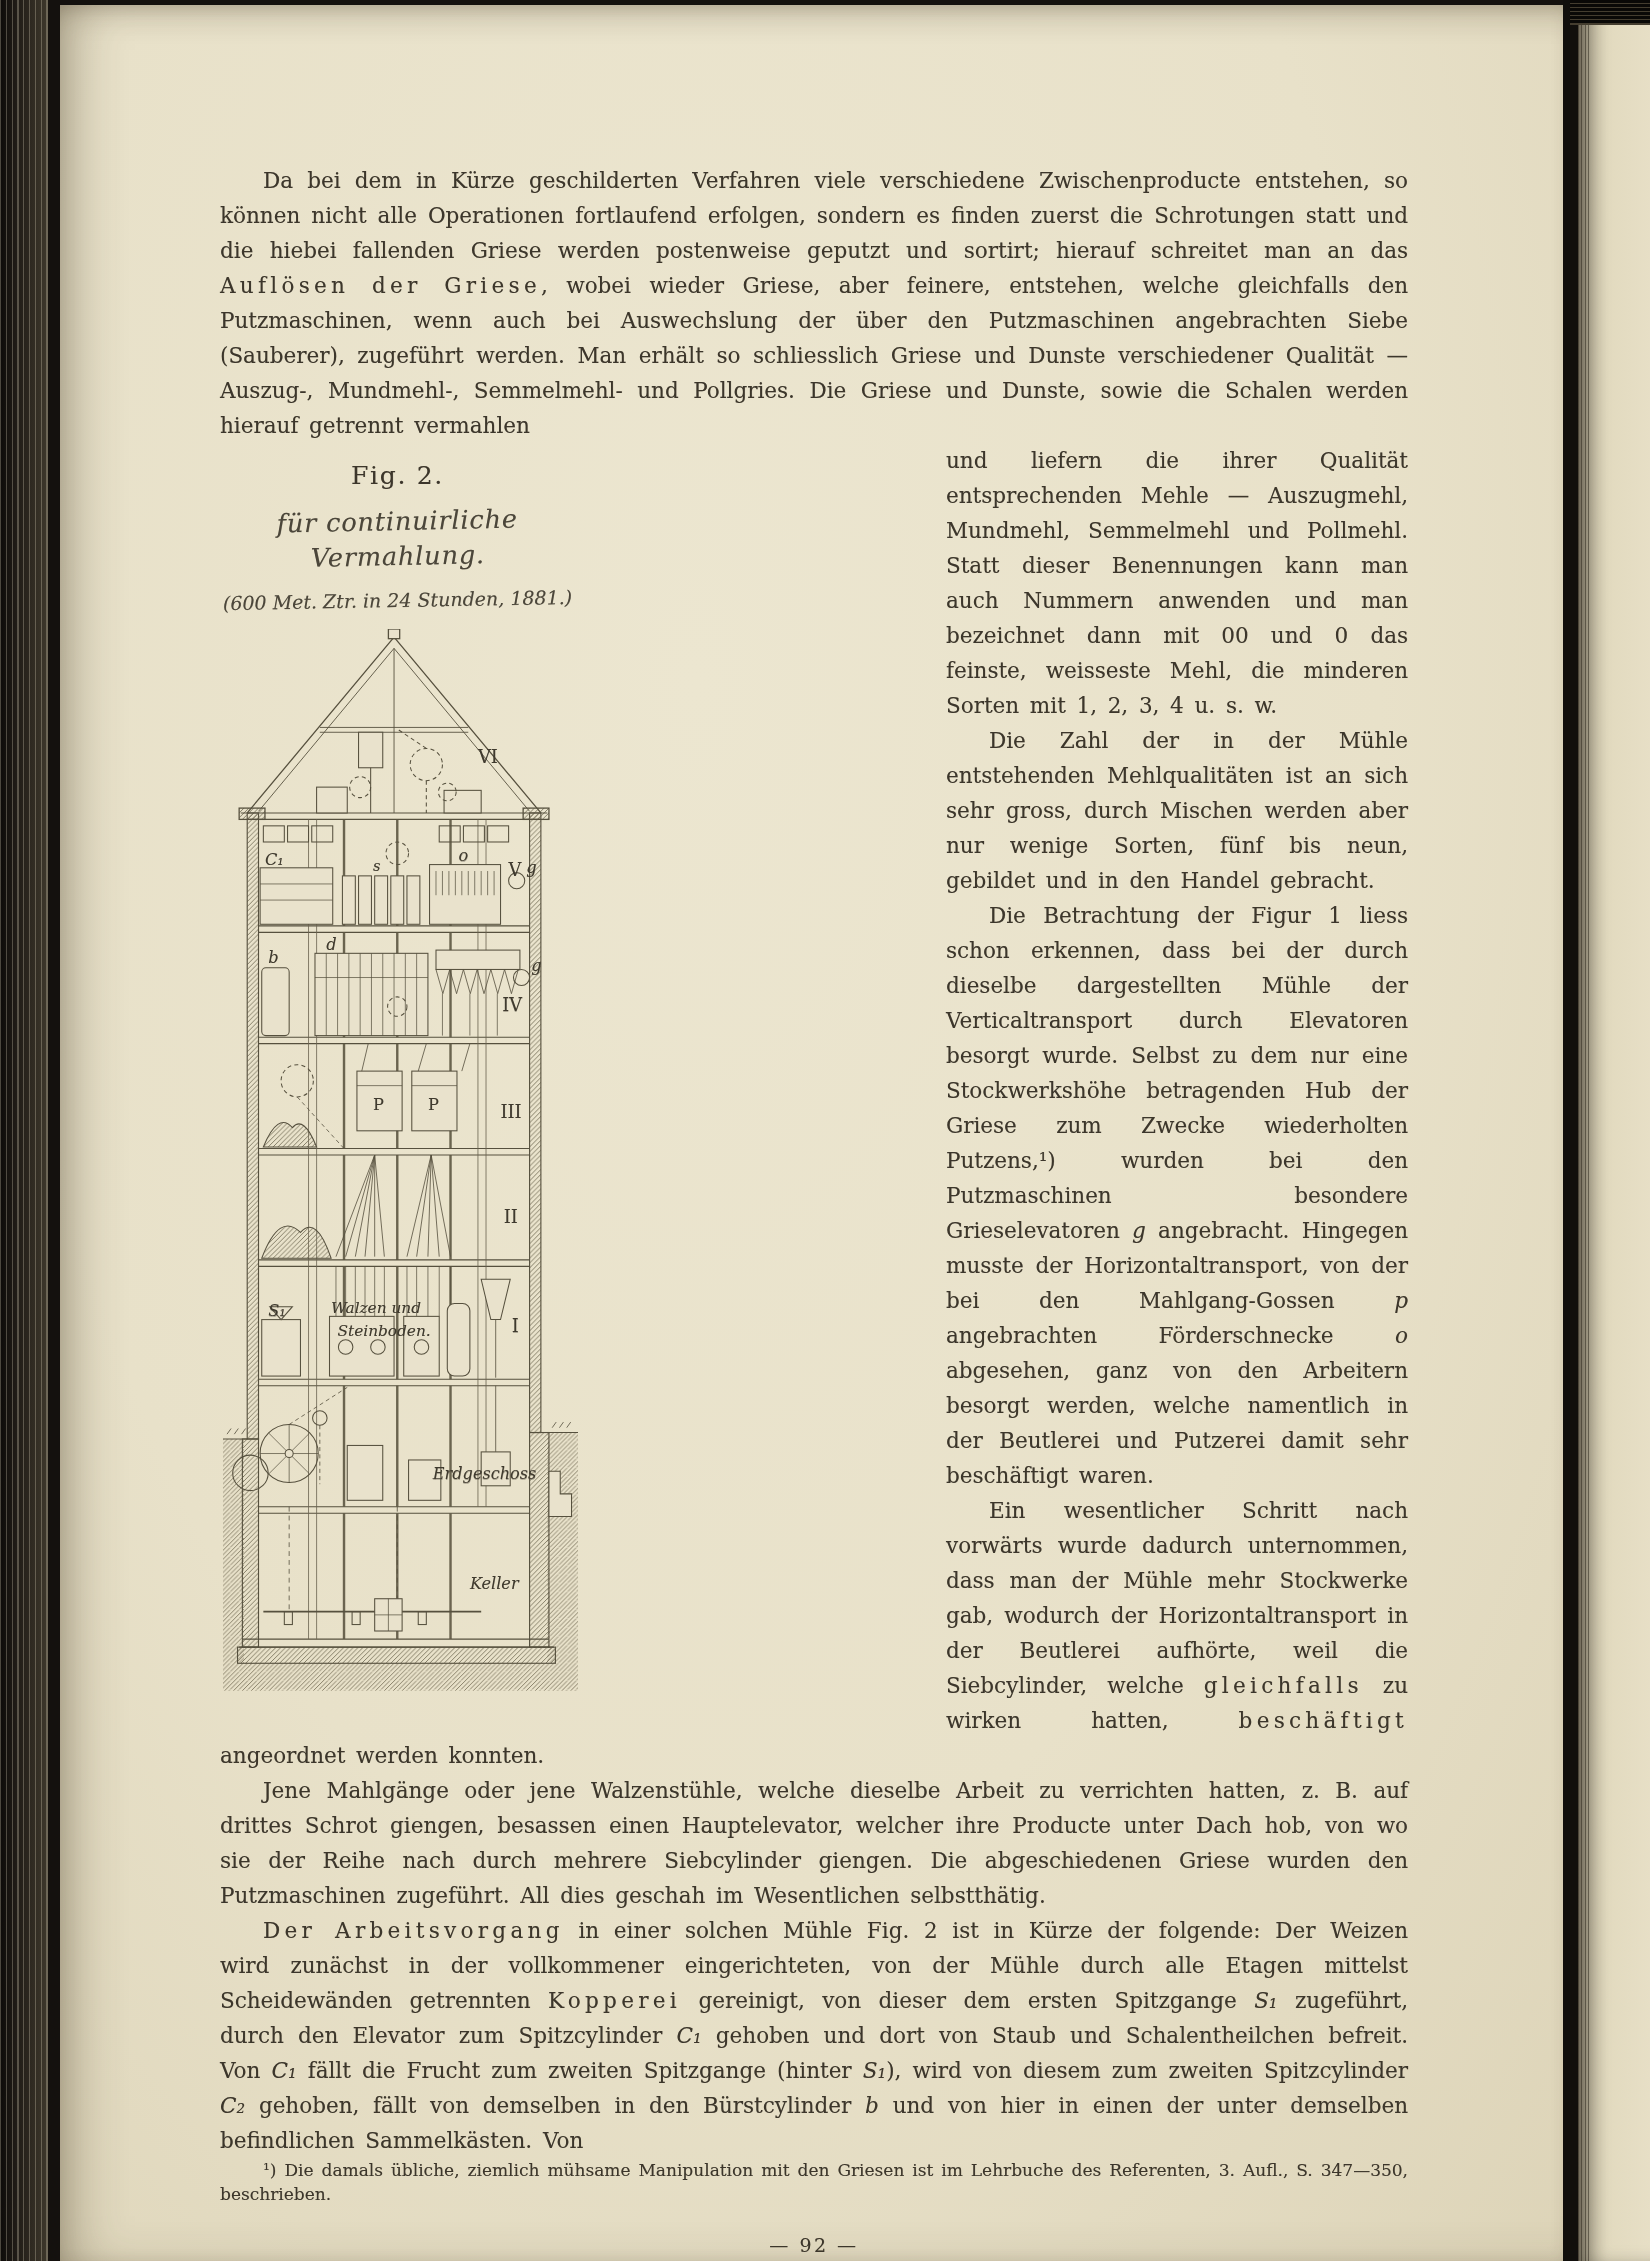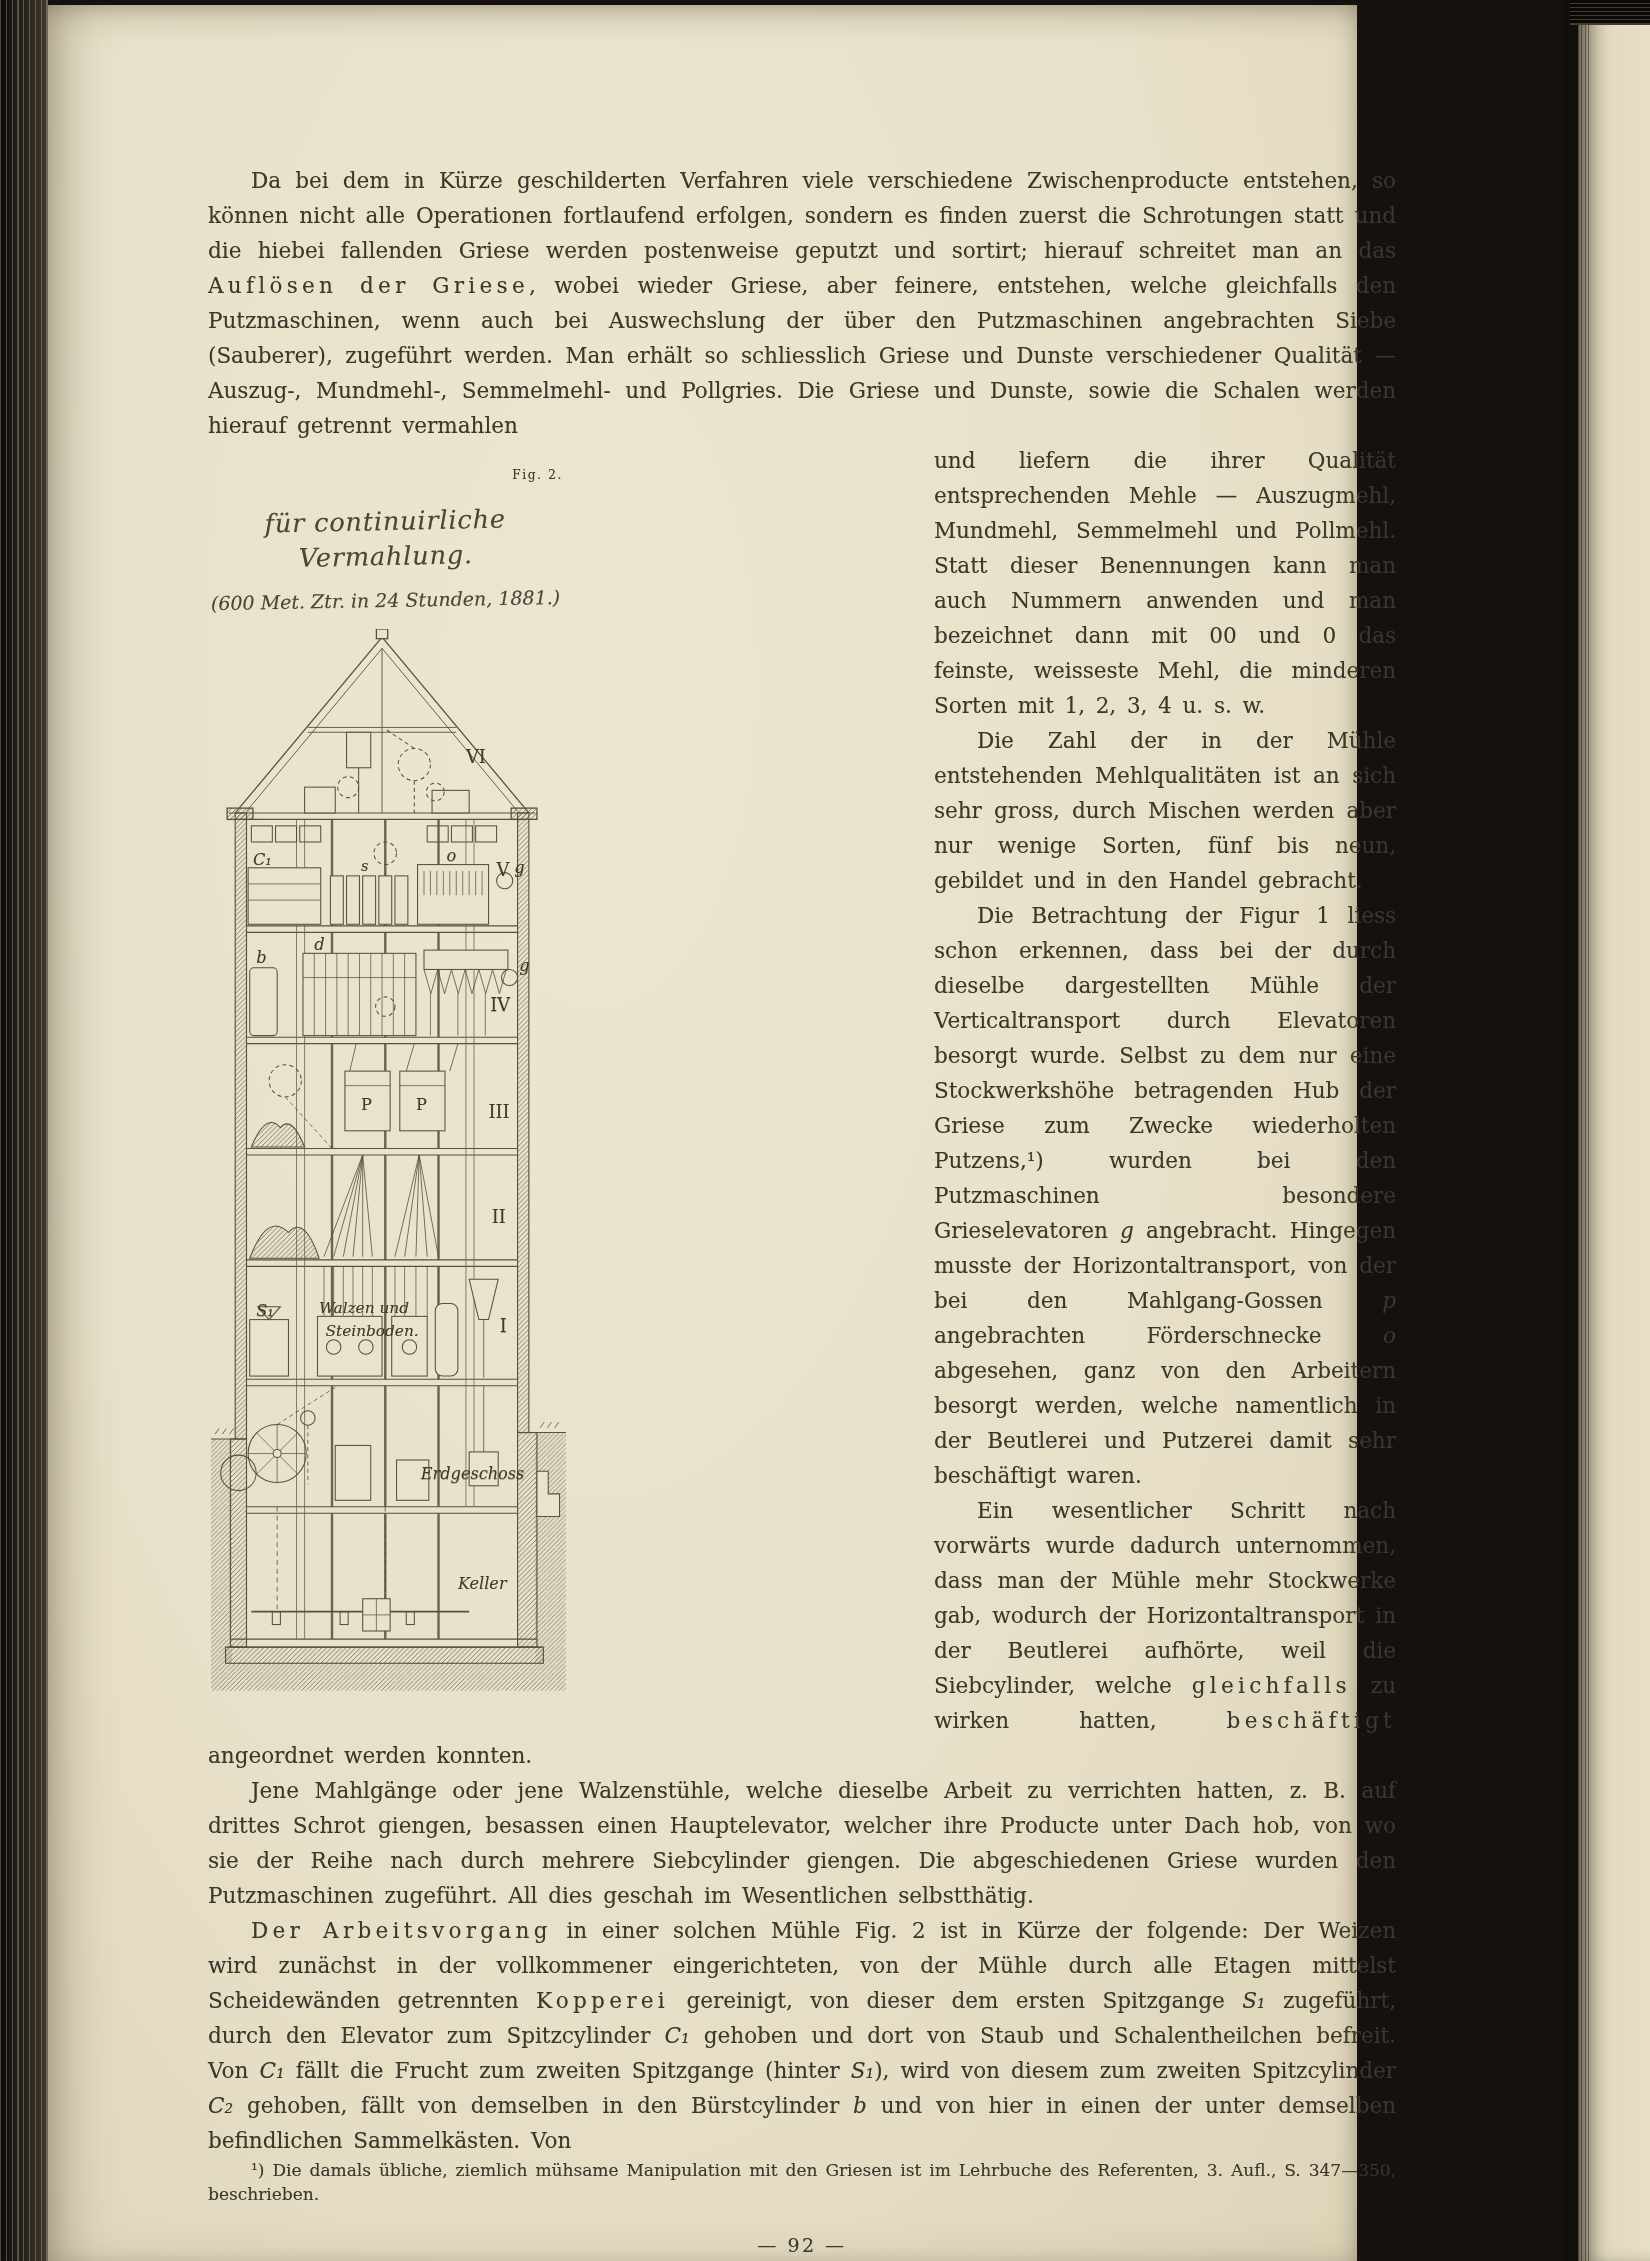--- a/index.html
+++ b/index.html
@@ -15,42 +15,42 @@
     position:absolute;left:0;top:0;width:48px;height:100%;
     background:linear-gradient(90deg,#0d0b09,#1e1a15 30%,#2d2820 62%,#3e382c);
   }
   .edge-left::after{
     content:"";position:absolute;inset:0;
     background:repeating-linear-gradient(90deg, rgba(236,227,201,0.28) 0 1.2px, rgba(0,0,0,0) 1.2px 5.8px);
   }
 
   
   .page{
-    position:absolute;left:48px;top:5px;width:1309px;height:2256px;
+    position:absolute;left:60px;top:5px;width:1515px;height:2256px;
     background:radial-gradient(ellipse at 42% 30%, #ece6d0 0%, #e8e1c9 55%, #ddd4b8 100%);
     box-shadow:
       inset 30px 0 58px -25px rgba(62,50,28,0.45),
       inset -11.6px 0 25px -13.2px rgba(62,50,28,0.30),
       inset 0 15px 35px -18px rgba(62,50,28,0.38);
   }
 
   .content{
     position:absolute;left:160px;top:158px;width:1188px;
     font-size:21.5px;line-height:35px;color:#3c362b;text-align:justify;
     text-shadow:0.2px 0.2px 0 rgba(60,54,43,0.35);
   }
   p.body{margin:0;text-indent:43px;word-spacing:0.18em;}
   p.cont{text-indent:0;}
   .sp{letter-spacing:0.2em;}
   .it{font-style:italic;}
 
   
   .fig{float:left;width:726px;margin:8.3px 0 13.2px 0;}
   .fig-head{width:355px;text-align:center;}
-  .fig-num{font-size:12px;letter-spacing:1.7px;margin:6.6px 0 11.6px;text-align:right;}
+  .fig-num{font-size:25px;letter-spacing:1.7px;margin:6.6px 0 11.6px;}
   .fig-cap{font-size:25.6px;font-style:italic;color:#4b463a;letter-spacing:0.8px;transform:rotate(-1.2deg);}
   .fig-sub{font-size:19px;font-style:italic;color:#4b463a;margin-top:8.3px;transform:rotate(-1deg);}
   .fig svg{display:block;margin-left:3.3px;margin-top:11.6px;}
 
   .footnote{clear:both;font-size:17px;line-height:24px;text-indent:43px;word-spacing:0.1em;}
   .page-num{text-align:center;font-size:19px;margin-top:21.5px;letter-spacing:2.5px;}
 
   
   .edge-right{position:absolute;left:1563px;top:0;width:87px;height:100%;background:#110f0c;}
   .neighbor{

